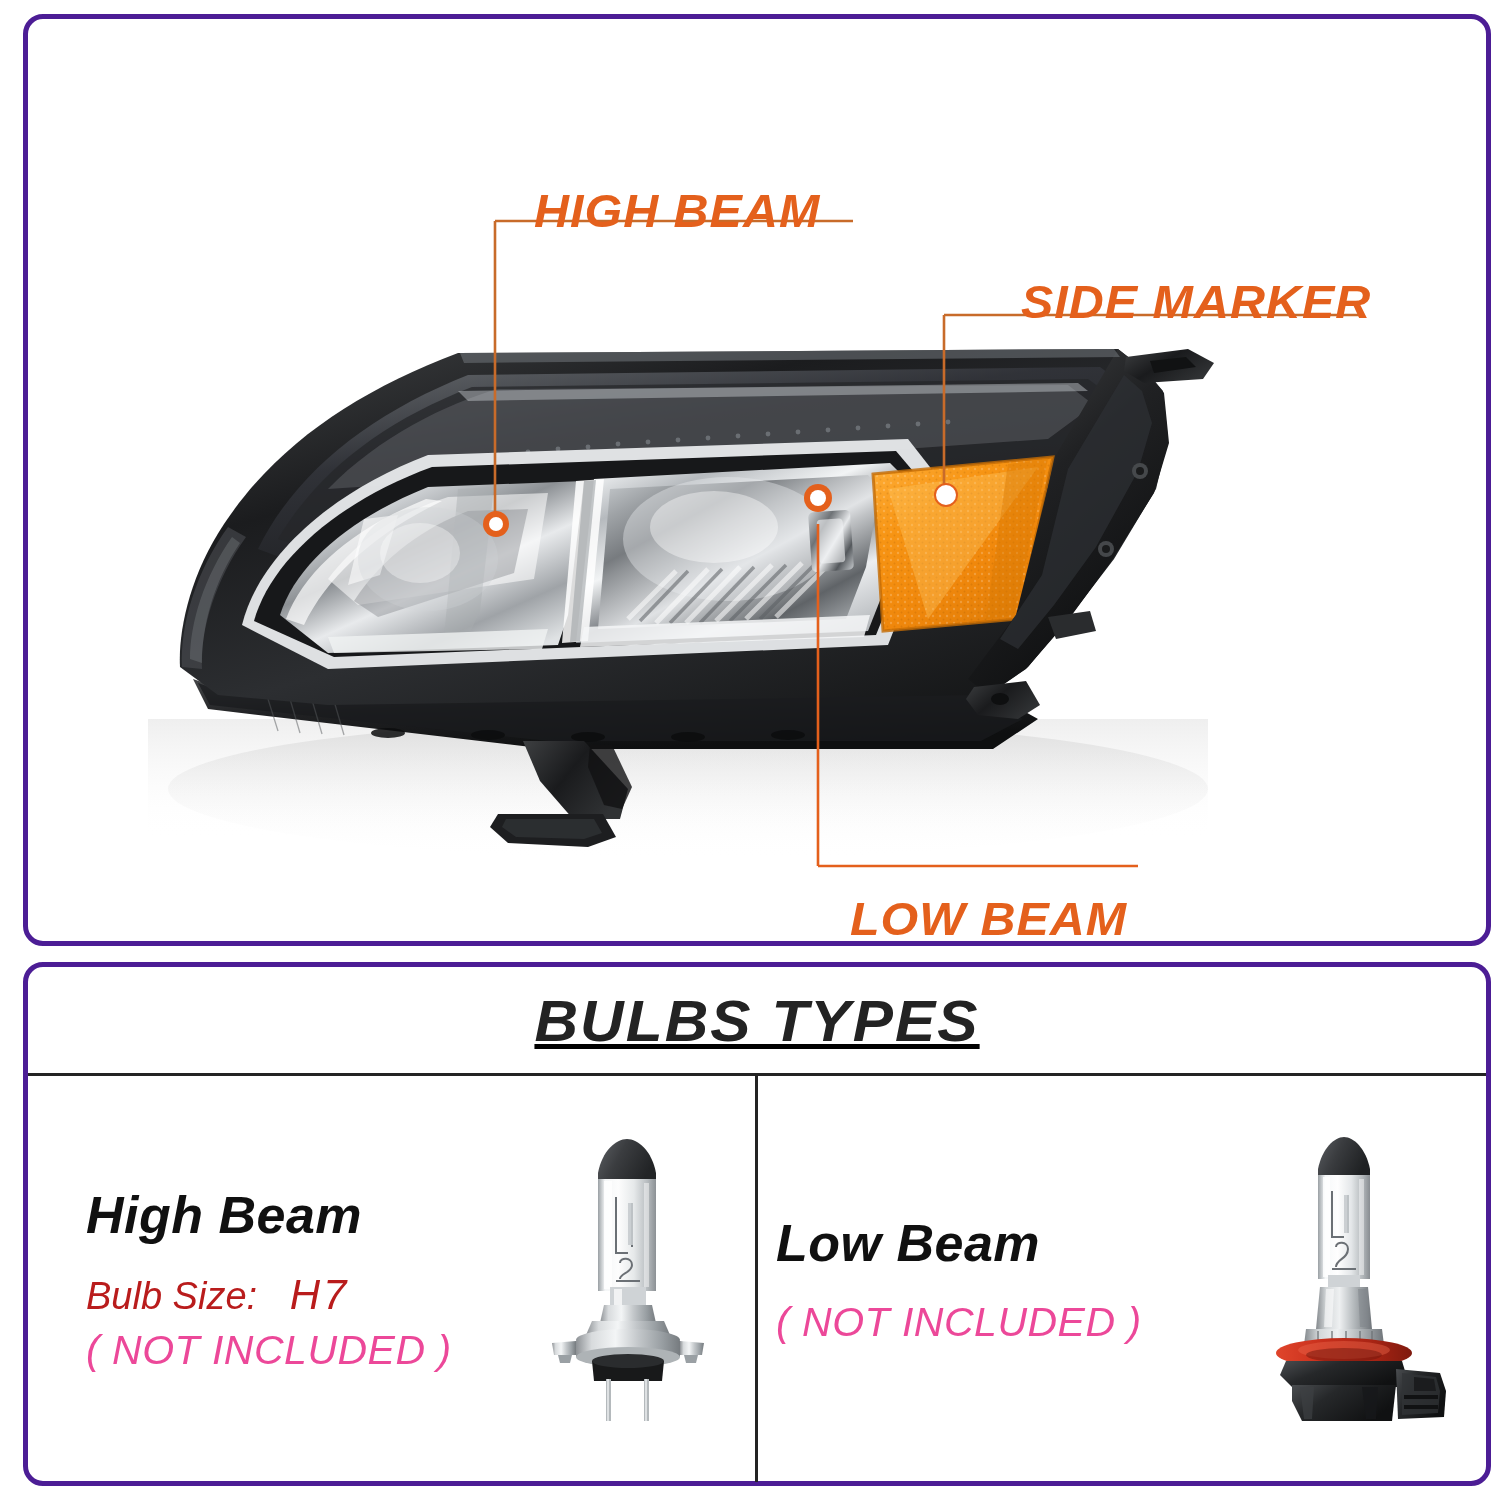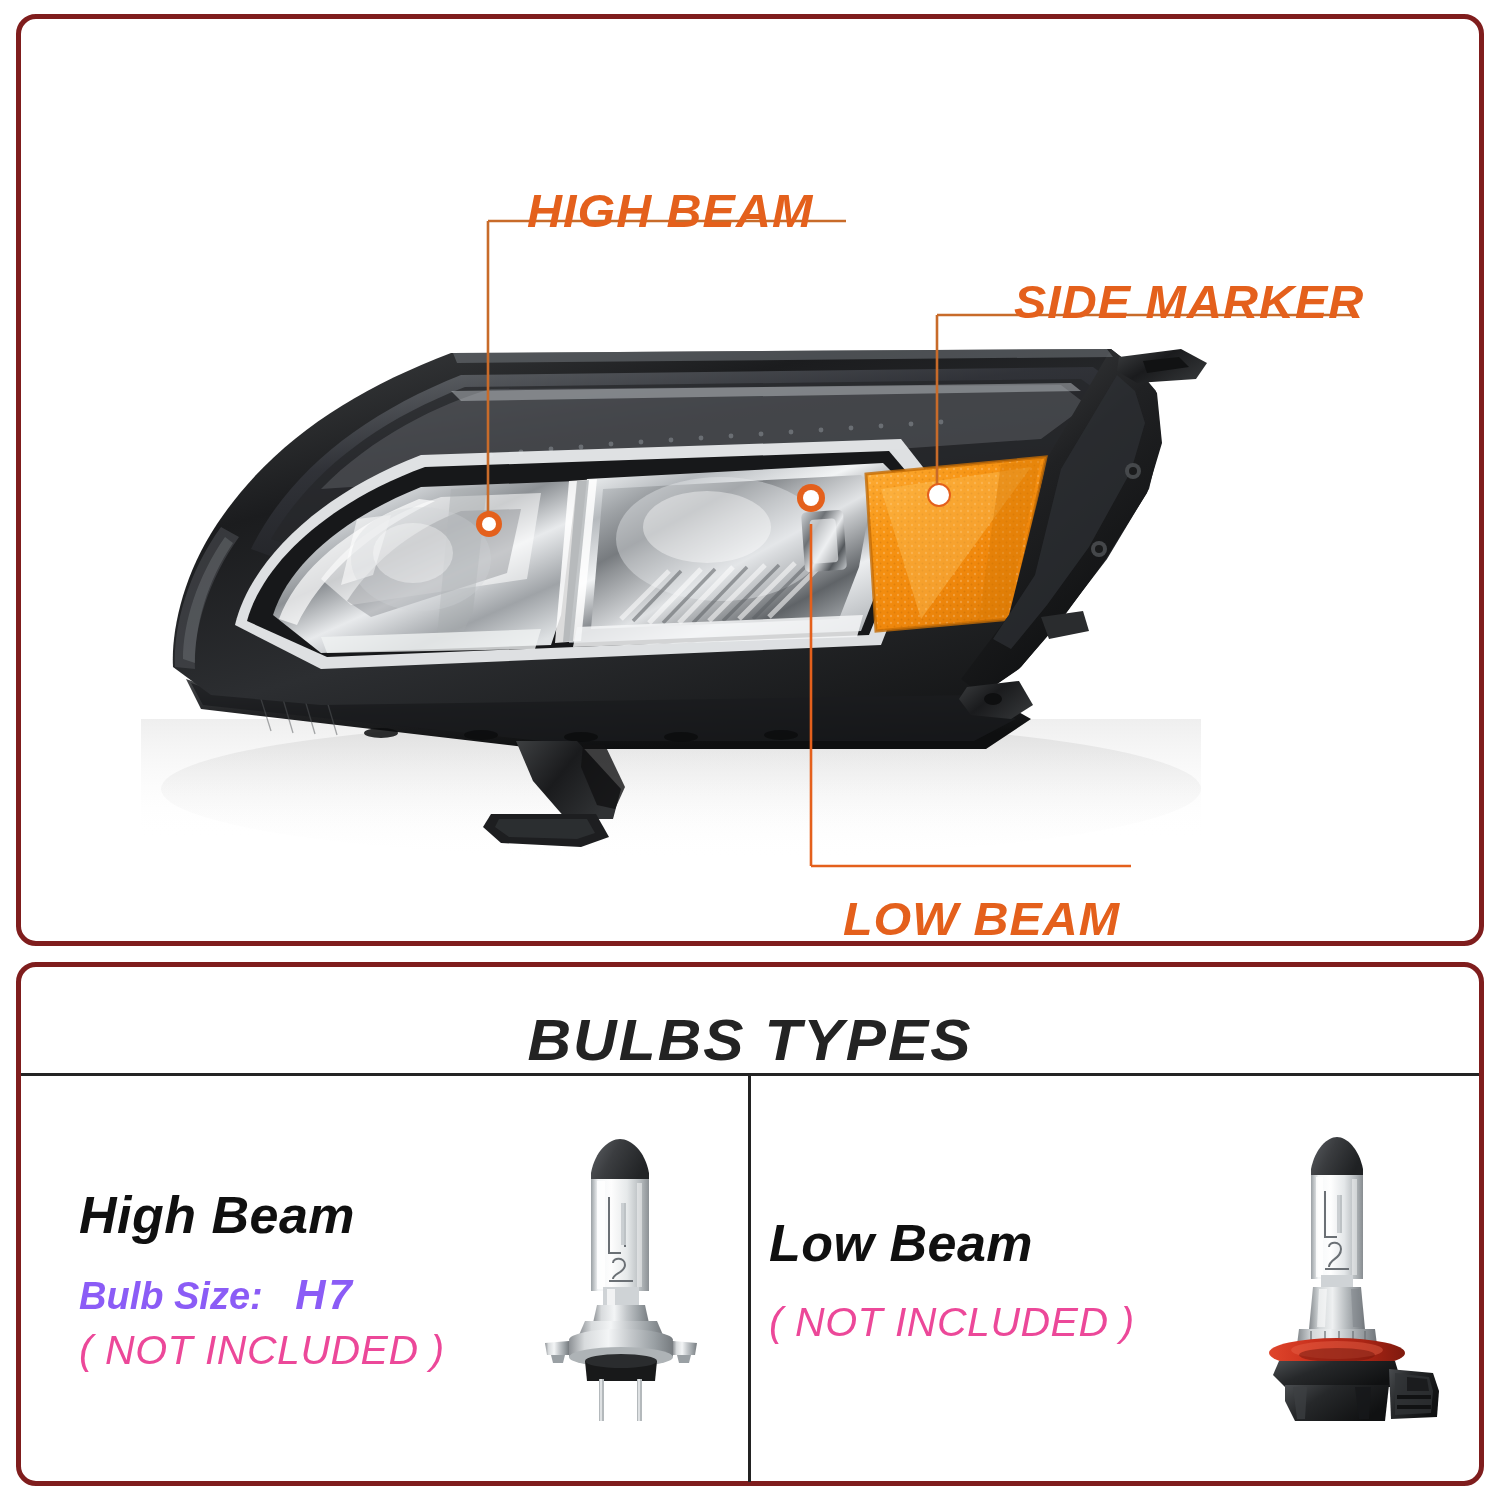--- a/index.html
+++ b/index.html
@@ -11,32 +11,33 @@
   }
   #page {
     position: relative;
     width: 1500px; height: 1500px;
     background: #ffffff;
   }
 
   
   .panel {
     position: absolute;
-    border: 5px solid #7f1d1d;
+    border: 5px solid #4c1d95;
     border-radius: 20px;
     background: #ffffff;
+    margin-left: 7px;
   }
   #panel-diagram { left: 16px; top: 14px; width: 1468px; height: 932px; }
   #panel-bulbs   { left: 16px; top: 962px; width: 1468px; height: 524px; }
 
   
   #bulbs-header {
     position: absolute;
     left: 0; top: 0; width: 100%; height: 106px;
-    display: flex; align-items: flex-end; justify-content: center;
+    display: flex; align-items: center; justify-content: center; text-decoration: underline;
   }
   #bulbs-header-text {
     font-family: "Liberation Sans", sans-serif;
     font-weight: bold;
     font-style: italic;
     font-size: 58px;
     letter-spacing: 2px;
     color: #232323;
     transform: scaleX(1.04);
   }
@@ -70,23 +71,23 @@
     font-family: "Liberation Sans", sans-serif;
     font-weight: bold; font-style: italic;
     font-size: 52px;
     color: #101010;
     letter-spacing: 0.5px;
     margin-bottom: 26px;
     white-space: nowrap;
   }
   .bulb-size-line {
     font-family: "Liberation Sans", sans-serif;
-    font-weight: bold; font-style: italic;
+    font-weight: normal; font-style: italic;
     font-size: 38px;
-    color: #8b5cf6;
+    color: #b91c1c;
     white-space: nowrap;
     margin-bottom: 8px;
   }
   .bulb-size-line .size-val { margin-left: 22px; font-size: 42px; letter-spacing: 3px; }
   .bulb-note {
     font-family: "Liberation Sans", sans-serif;
     font-weight: normal; font-style: italic;
     font-size: 41px;
     color: #ec4899;
     white-space: nowrap;

